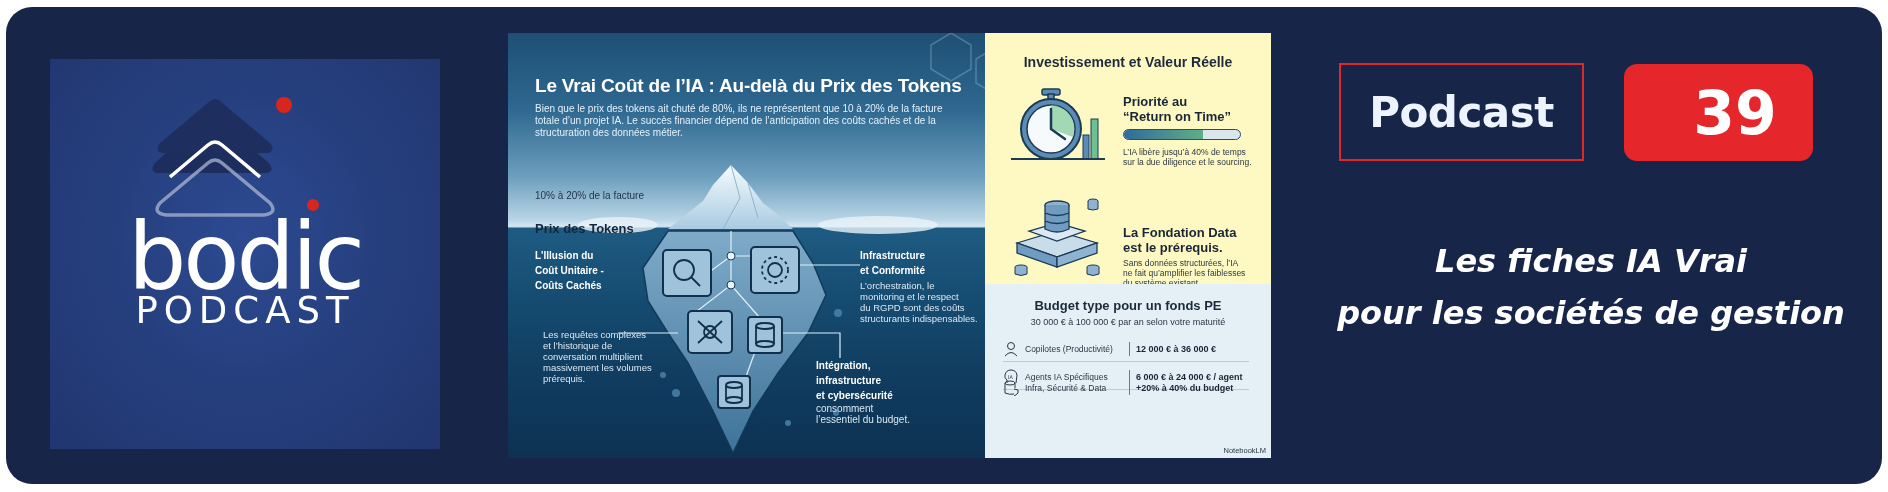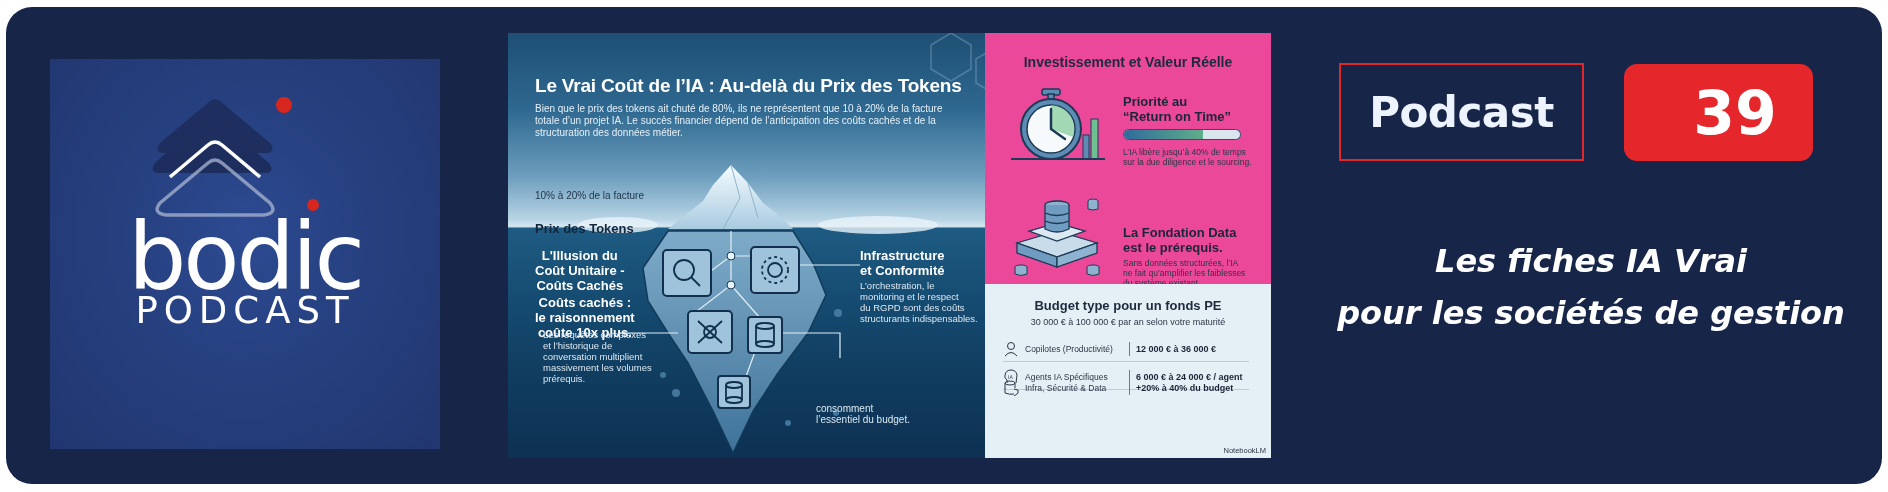--- a/index.html
+++ b/index.html
@@ -35,27 +35,27 @@
   .info-left .hex { position: absolute; right: 0; top: 0; opacity: .35; }
   .info-title {
     position: absolute; left: 27px; top: 42px; font-size: 19px; font-weight: 700; color: #ffffff;
     letter-spacing: -0.2px;
   }
   .info-intro {
     position: absolute; left: 27px; top: 70px; width: 430px; font-size: 10px; line-height: 12px; color: #e6f0f7;
   }
   .tip-title { position: absolute; font-weight: 700; color: #12263d; font-size: 13px; margin-top: 48px; }
   .tip-sub { position: absolute; font-size: 10px; color: #1f3347; }
-  .uw-h { position: absolute; font-weight: 700; color: #ffffff; font-size: 13px; line-height: 15px; text-align: center; }
+  .uw-h { position: absolute; font-weight: 700; color: #ffffff; font-size: 10px; line-height: 15px; }
   .uw-p { position: absolute; font-size: 9.5px; line-height: 11px; color: #dbe8f2; }
 
   .iceberg { position: absolute; left: 0; top: 0; }
 
   .info-right {
-    position: absolute; left: 477px; top: 0; width: 286px; height: 425px; background: #ec4899;
+    position: absolute; left: 477px; top: 0; width: 286px; height: 425px; background: #fef9c3;
   }
   .ir-title { position: absolute; left: 0; width: 100%; top: 21px; text-align: center; font-size: 14px; font-weight: 700; color: #1c2a3c; }
   .ir-h { position: absolute; font-size: 13px; font-weight: 700; color: #1a2536; line-height: 15px; }
   .ir-p { position: absolute; font-size: 8.5px; line-height: 10px; color: #2b3645; }
   .progress {
     position: absolute; left: 138px; top: 96px; width: 118px; height: 11px; border: 1.5px solid #2f4c6b;
     border-radius: 6px; background: #d9e6ee; overflow: hidden;
   }
   .progress .fill {
     height: 100%; background: repeating-linear-gradient(90deg, #3c7aa7 0 5px, #5fa18e 5px 6px);
@@ -201,44 +201,44 @@
 
       <div class="tip-title" style="left:27px; top:140px;">Prix des Tokens</div>
       <div class="tip-sub" style="left:27px; top:157px;">10% à 20% de la facture</div>
 
       <div class="uw-h" style="left:27px; top:215px;">
         <div>L'Illusion du</div>
         <div>Coût Unitaire -</div>
         <div>Coûts Cachés</div>
       </div>
 
-      <div class="uw-h" style="left:27px; top:262px;">
-        <div>Coûts cachés :</div>
-        <div>le raisonnement</div>
-        <div>coûte 10x plus.</div>
-      </div>
       <div class="uw-p" style="left:27px; top:296px;margin-left:8px;">
         <div>Les requêtes complexes</div>
         <div>et l’historique de</div>
         <div>conversation multiplient</div>
         <div>massivement les volumes</div>
         <div>prérequis.</div>
       </div>
 
       <div class="uw-h" style="left:352px; top:215px;">
         <div>Infrastructure</div>
         <div>et Conformité</div>
       </div>
       <div class="uw-p" style="left:352px; top:247px;">
         <div>L’orchestration, le</div>
         <div>monitoring et le respect</div>
         <div>du RGPD sont des coûts</div>
         <div>structurants indispensables.</div>
       </div>
 
+      <div class="uw-h" style="left:308px; top:325px;">
+        <div>Intégration,</div>
+        <div>infrastructure</div>
+        <div>et cybersécurité</div>
+      </div>
       <div class="uw-p" style="left:308px; top:370px; font-size:10px;">
         <div>consomment</div>
         <div>l’essentiel du budget.</div>
       </div>
     </div>
 
     <div class="info-right">
       <div class="ir-title">Investissement et Valeur Réelle</div>
 
       <svg style="position:absolute; left:22px; top:52px;" width="110" height="78" viewBox="0 0 110 78">

